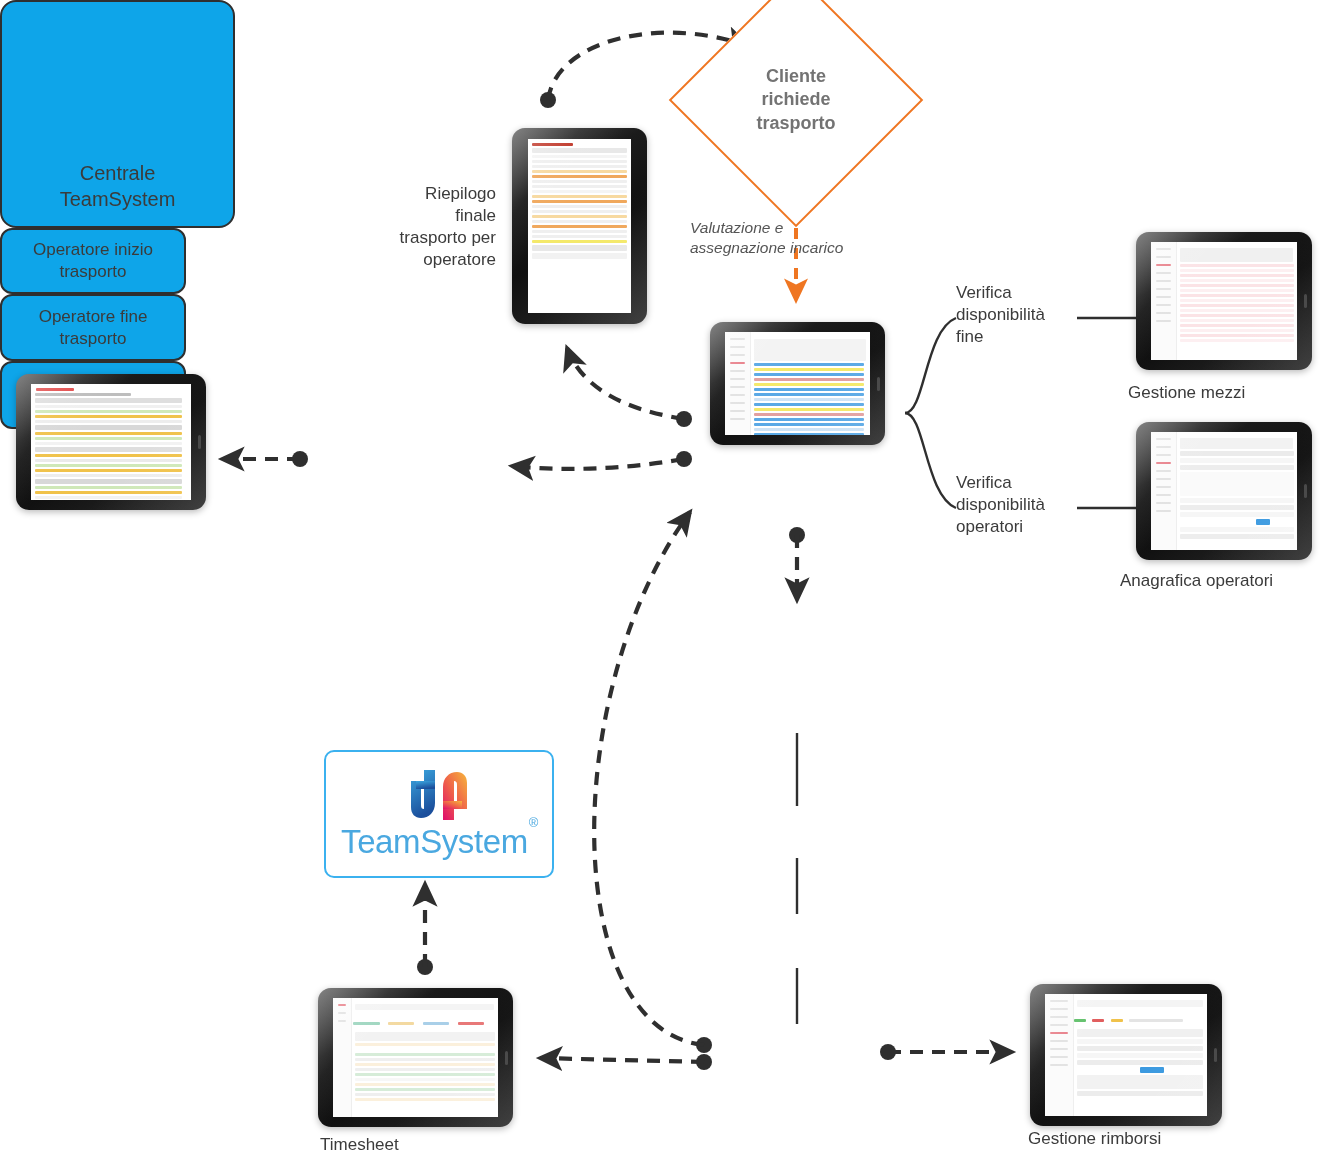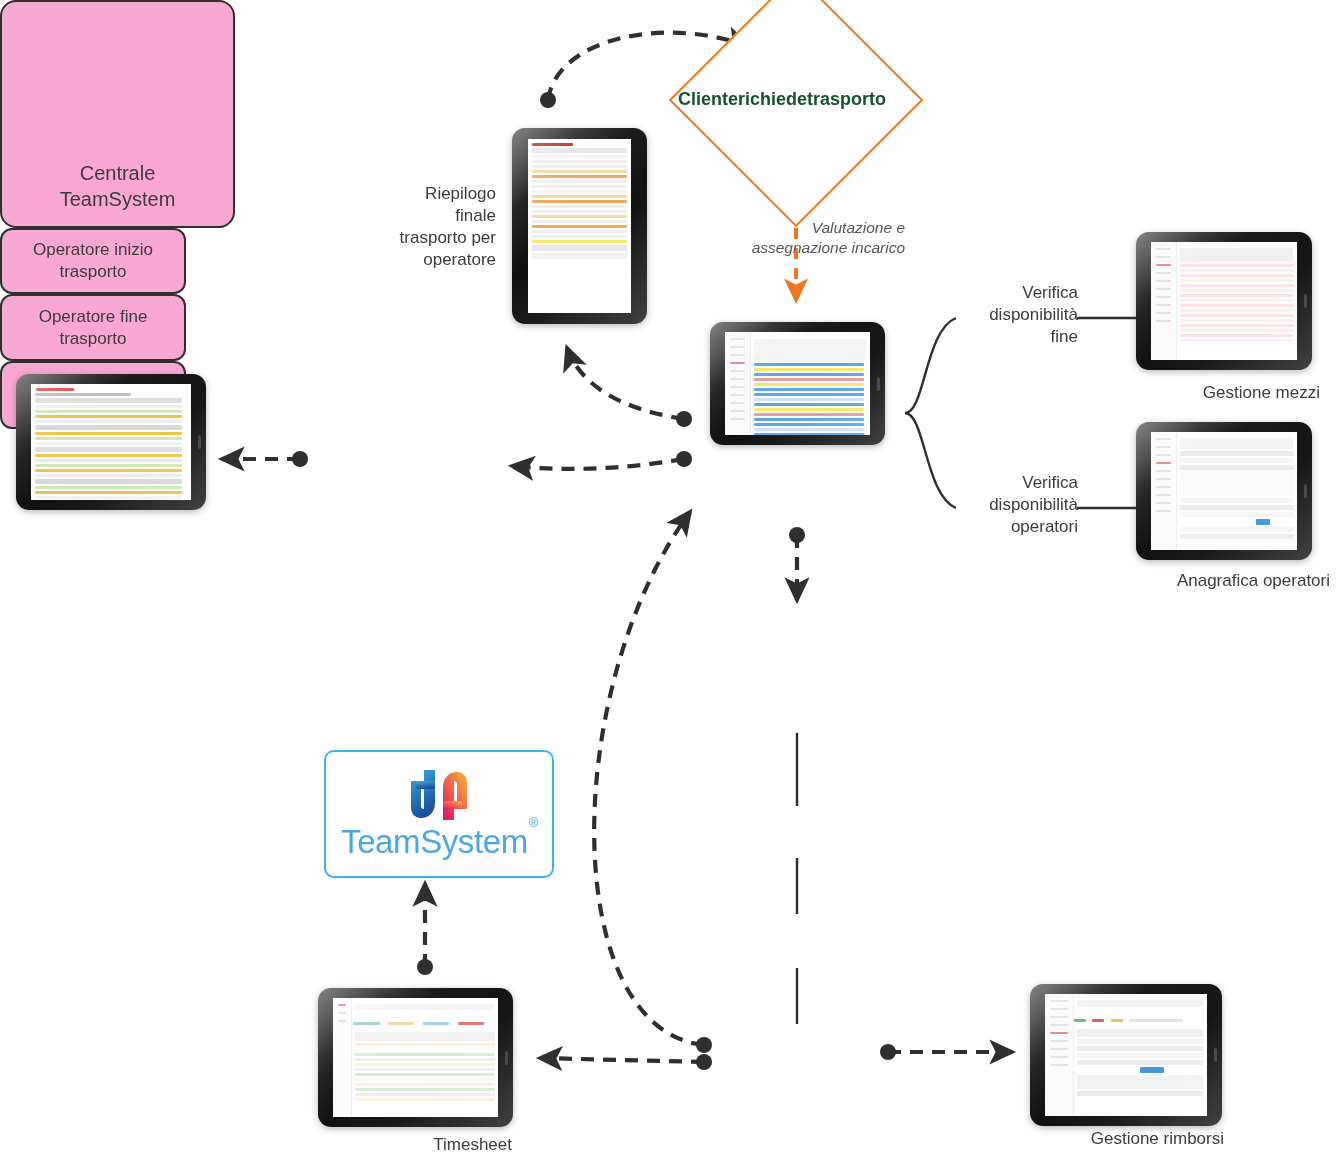--- a/index.html
+++ b/index.html
@@ -3,37 +3,37 @@
 <meta charset="utf-8">
 <style>
   html,body{margin:0;padding:0;background:#ffffff;}
   body{width:1343px;height:1168px;position:relative;overflow:hidden;
        font-family:"Liberation Sans","DejaVu Sans",sans-serif;color:#3b3b3b;}
   #stage{position:absolute;left:0;top:0;width:1343px;height:1168px;}
   svg.edges{position:absolute;left:0;top:0;width:1343px;height:1168px;pointer-events:none;}
 
   
   .procbox{
-    border:2px solid #2f2f2f;border-radius:12px;background:#f9a8d4;
+    border:2px solid #2f2f2f;border-radius:12px;background:#0ea5e9;
     display:flex;align-items:center;justify-content:center;text-align:center;
     font-size:17px;line-height:1.28;color:#3b3b3b;padding:4px 8px;
   }
   .bigbox{border-radius:16px;}
 
   
   .diamond-wrap{position:absolute;}
   .diamond-shape{
     position:absolute;left:0;top:0;width:100%;height:100%;
     border:2.5px solid #ef7622;background:#fff;
     transform:rotate(45deg);box-sizing:border-box;
   }
   .diamond-label{
     position:absolute;left:0;top:0;width:100%;height:100%;
-    display:flex;flex-direction:row;align-items:center;justify-content:flex-end;
-    font-size:18px;font-weight:bold;line-height:1.3;color:#14532d;text-align:center;
+    display:flex;flex-direction:column;align-items:center;justify-content:center;
+    font-size:18px;font-weight:bold;line-height:1.3;color:#737373;text-align:center;
   }
 
   
   .cloud{position:absolute;}
   .cloud .ctext{
     position:absolute;left:0;width:100%;text-align:center;color:#fff;
     font-size:30px;line-height:1.12;letter-spacing:.3px;
   }
   .cloud .ctext.small{font-size:25px;}
 
@@ -51,21 +51,21 @@
      background:#4a4a4a;border-radius:2px;transform:translateY(-50%);}
 
   
   .ui-side{position:absolute;left:0;top:0;bottom:0;width:17%;background:#fbfbfb;
      border-right:1px solid #eee;}
   .ui-side i{display:block;height:2px;margin:6px 5px;background:#e2e2e2;border-radius:1px;}
   .ui-side i.red{background:#e8808a;}
   .rows{position:absolute;left:17%;right:0;top:4px;bottom:0;}
   .rows i{display:block;height:3px;margin:2px 4px;border-radius:1px;}
 
-  .lbl{position:absolute;text-align:right;font-size:17px;line-height:1.3;color:#3b3b3b;}
+  .lbl{position:absolute;text-align:left;font-size:17px;line-height:1.3;color:#3b3b3b;}
   .lbl.left{text-align:right;}
   .lbl.italic{font-style:italic;color:#555;font-size:15.5px;}
 
   
   .tscard{position:absolute;border:2px solid #3bb1ef;border-radius:10px;background:#fff;
       display:flex;flex-direction:column;align-items:center;justify-content:center;}
   .tsname{font-size:33px;color:#4aa8e0;letter-spacing:-.4px;position:relative;}
   .tsname sup{font-size:13px;position:relative;top:-14px;left:1px;}
 </style>
 </head>

